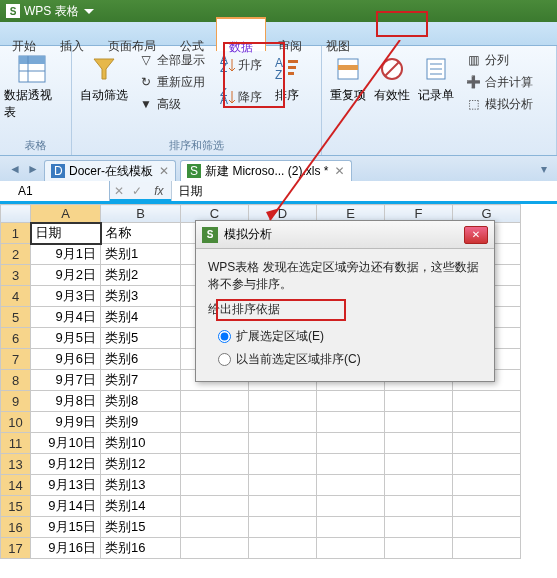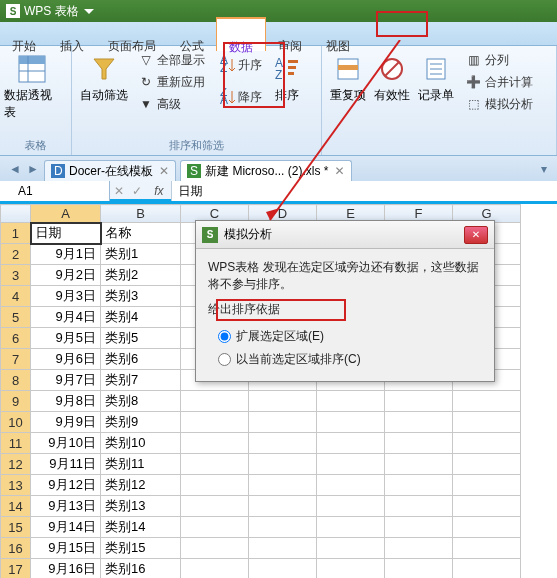--- a/index.html
+++ b/index.html
@@ -364,30 +364,20 @@
           <th class="rowhdr sel">11</th>
           <td class="colA  num">9月10日</td>
           <td class="colB">类别10</td>
           <td class="colC"></td>
           <td class="colD"></td>
           <td class="colE"></td>
           <td class="colF"></td>
           <td class="colG"></td>
         </tr>
         <tr>
-          <th class="rowhdr sel">12</th>
-          <td class="colA  num">9月11日</td>
-          <td class="colB">类别11</td>
-          <td class="colC"></td>
-          <td class="colD"></td>
-          <td class="colE"></td>
-          <td class="colF"></td>
-          <td class="colG"></td>
-        </tr>
-        <tr>
           <th class="rowhdr sel">13</th>
           <td class="colA  num">9月12日</td>
           <td class="colB">类别12</td>
           <td class="colC"></td>
           <td class="colD"></td>
           <td class="colE"></td>
           <td class="colF"></td>
           <td class="colG"></td>
         </tr>
         <tr>

